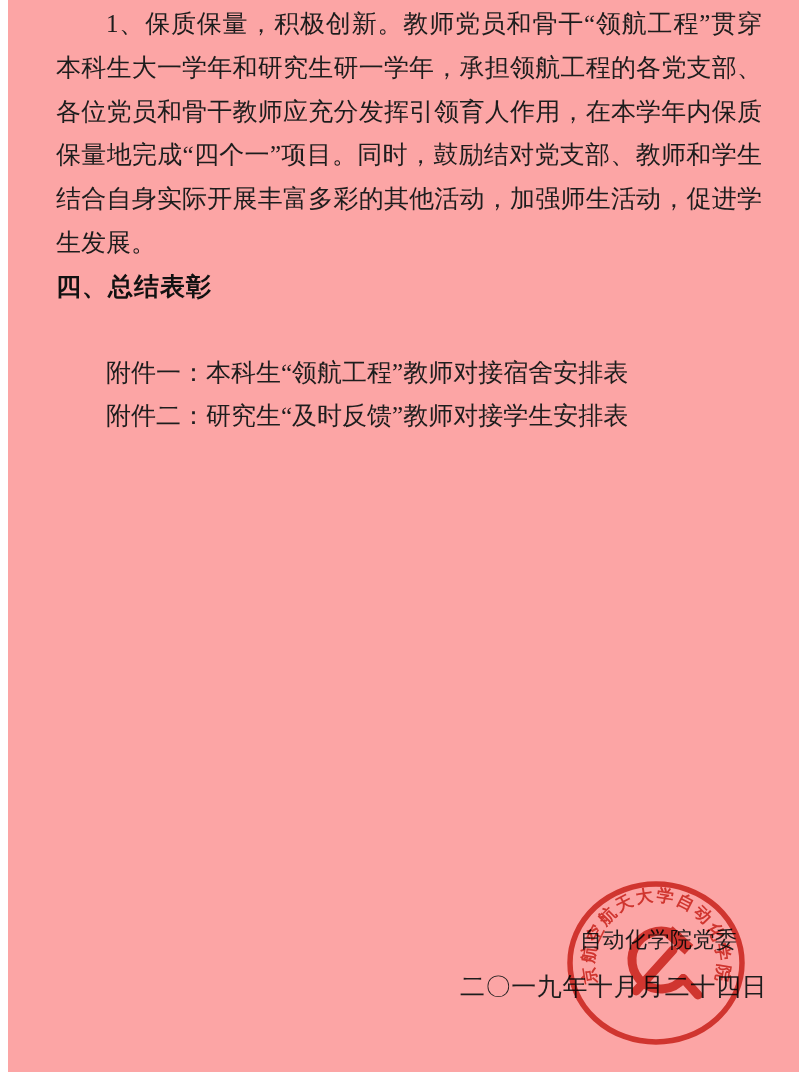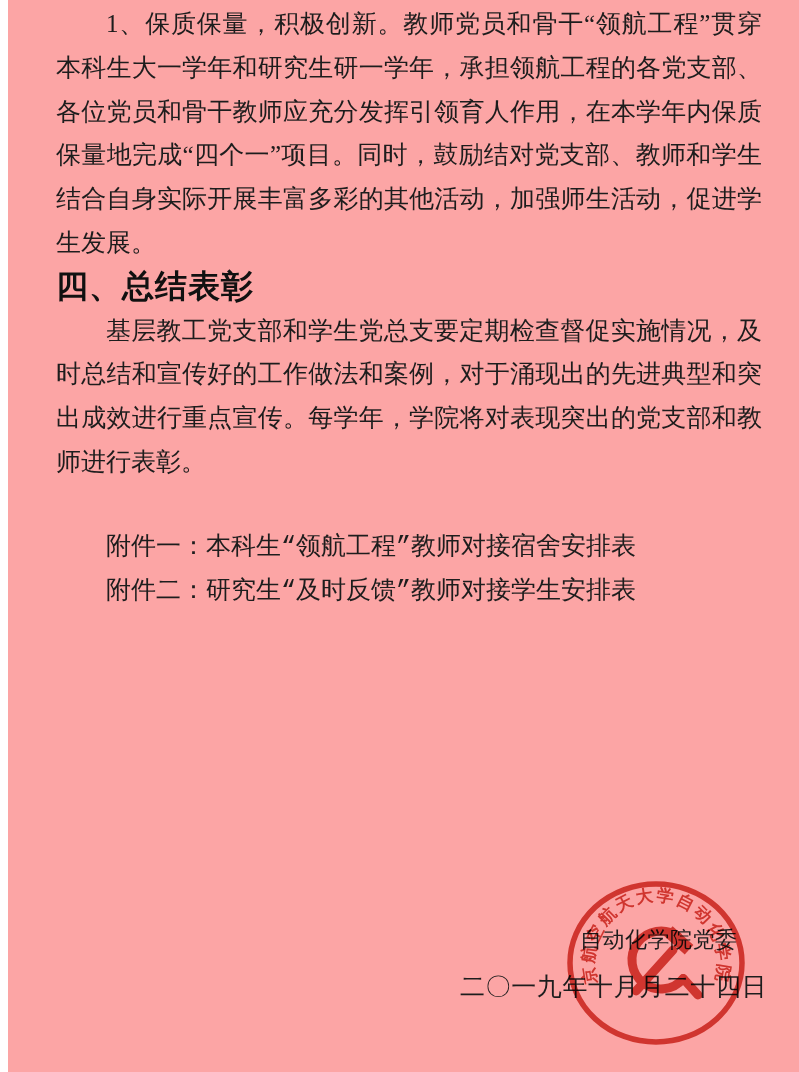--- a/index.html
+++ b/index.html
@@ -18,30 +18,30 @@
     top: 2px;
     left: 48px;
     width: 706px;
     font-size: 25px;
     line-height: 43.8px;
     text-align: justify;
   }
   .content p { margin: 0; text-indent: 2em; }
   .section-heading {
     margin: 0;
-    font-size: 32px;
+    font-size: 25px;
     line-height: 43.8px;
     font-weight: bold;
     font-family: Liberation Sans, sans-serif;
     text-indent: 0;
     letter-spacing: 1px;
     color: #111;
   }
   .attachments { margin-top: 42px; }
-  .attachments p { margin: 0; text-indent: 2em; font-family: Liberation Mono, monospace; }
+  .attachments p { margin: 0; text-indent: 2em; }
   .signature-line {
     position: absolute;
     top: 925px;
     left: 572px;
     font-size: 22px;
     letter-spacing: 0.5px;
     white-space: nowrap;
   }
   .date-line {
     position: absolute;
@@ -62,21 +62,20 @@
   }
 </style>
 </head>
 <body>
 
 <div class="page">
 
   <div class="content">
     <p>1、保质保量，积极创新。教师党员和骨干“领航工程”贯穿本科生大一学年和研究生研一学年，承担领航工程的各党支部、各位党员和骨干教师应充分发挥引领育人作用，在本学年内保质保量地完成“四个一”项目。同时，鼓励结对党支部、教师和学生结合自身实际开展丰富多彩的其他活动，加强师生活动，促进学生发展。</p>
     <h2 class="section-heading">四、总结表彰</h2>
-    <p>基层教工党支部和学生党总支要定期检查督促实施情况，及时总结和宣传好的工作做法和案例，对于涌现出的先进典型和突出成效进行重点宣传。每学年，学院将对表现突出的党支部和教师进行表彰。</p>
     <div class="attachments">
       <p>附件一：本科生“领航工程”教师对接宿舍安排表</p>
       <p>附件二：研究生“及时反馈”教师对接学生安排表</p>
     </div>
   </div>
 
   <div class="signature-line">自动化学院党委</div>
   <div class="date-line">二〇一九年十月月二十四日</div>
 
   <svg class="stamp" viewBox="0 0 190 170" xmlns="http://www.w3.org/2000/svg" aria-hidden="true">

